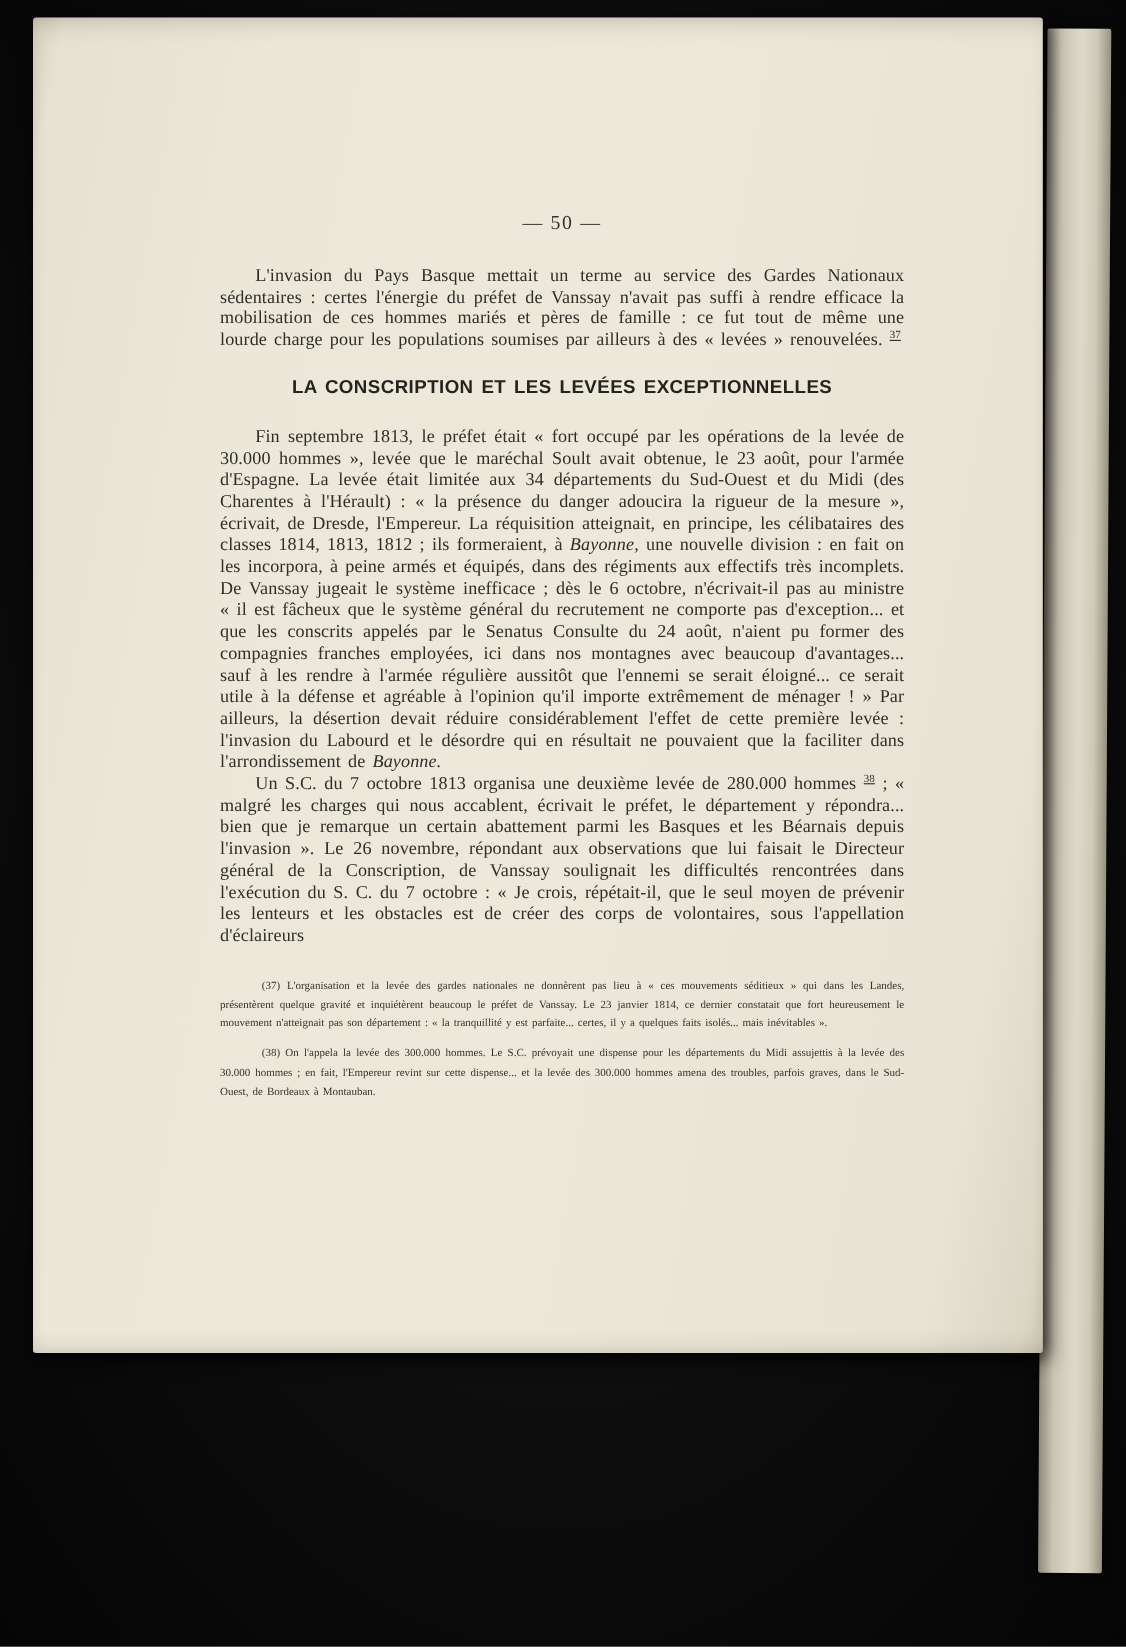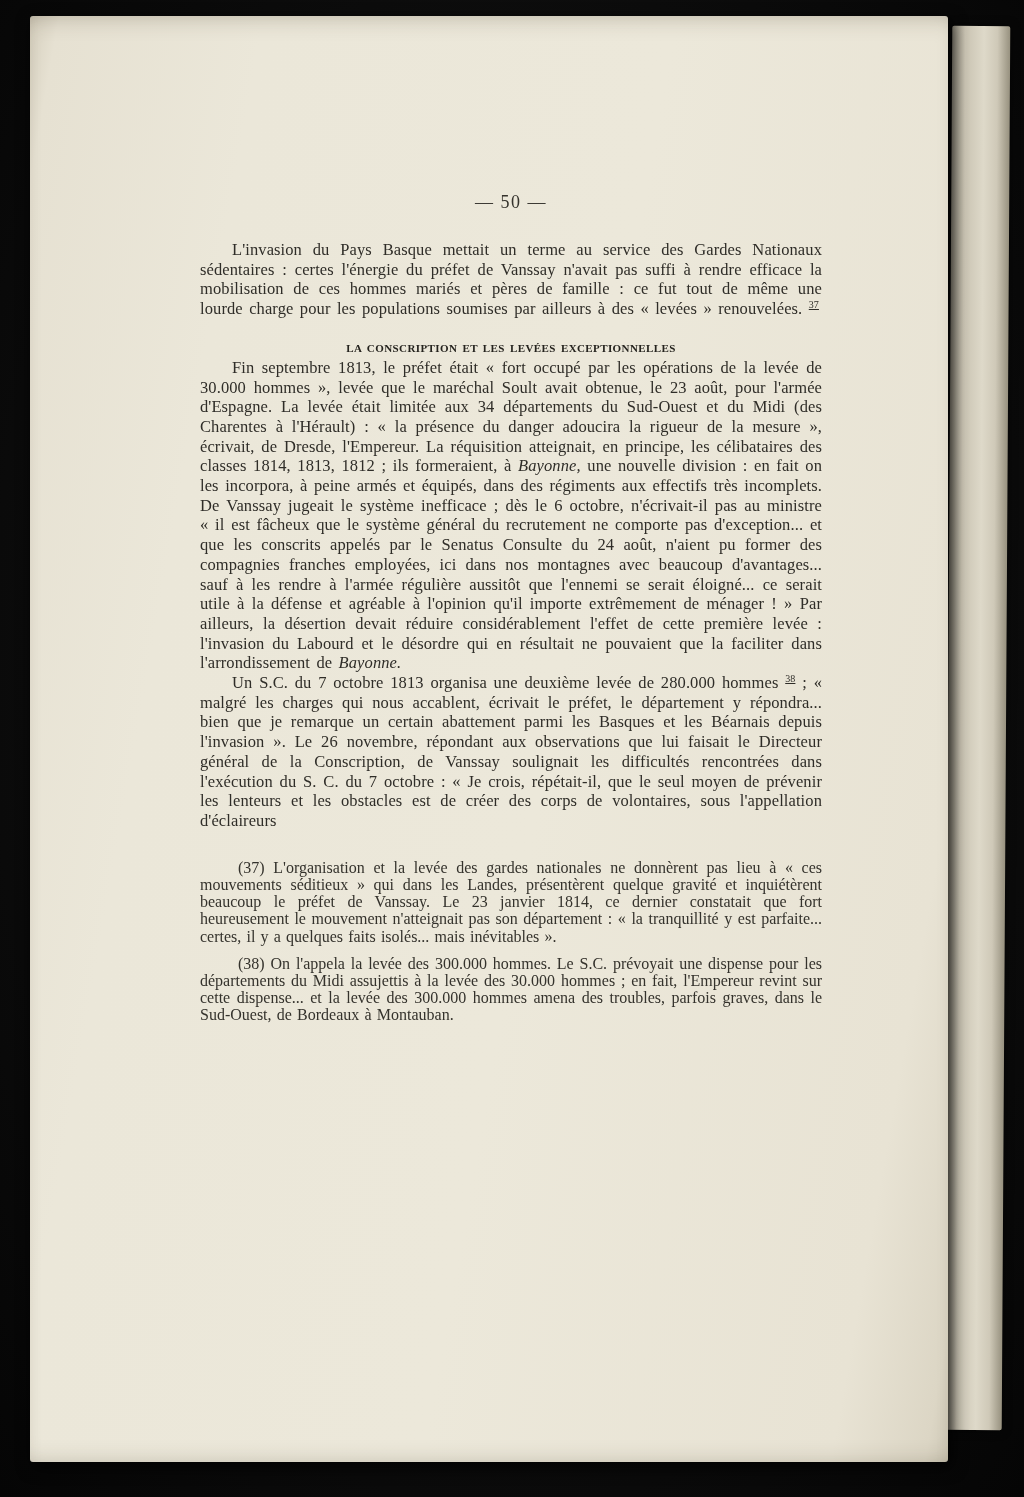--- a/index.html
+++ b/index.html
@@ -12,21 +12,21 @@
   }
   .photo-stage { position:absolute; inset:0; }
   .adjacent-page-edge {
     position:absolute; left:948px; top:26px; width:58px; height:1404px;
     background: linear-gradient(90deg, #8f8a7c 0%, #c9c3b2 22%, #ded9c9 55%, #cfc9b8 78%, #97917f 100%);
     transform: rotate(0.35deg);
     border-radius:2px;
     box-shadow: 0 0 10px rgba(0,0,0,0.6);
   }
   .book-page {
-    position:absolute; left:30px; top:16px; width:918px; height:1446px;
+    position:absolute; left:30px; top:16px; width:918px; height:1214px;
     background: linear-gradient(100deg,
       #d6d0bf 0%, #e6e1d2 2.5%, #ebe7d9 20%,
       #ece8da 55%, #e8e3d4 90%, #dcd6c5 98%, #cfc9b7 100%);
     box-shadow: 3px 5px 16px rgba(0,0,0,0.85), inset 0 14px 24px -16px rgba(60,50,30,0.35), inset 0 -14px 24px -18px rgba(60,50,30,0.3);
     border-radius:3px;
   }
   .page-content {
     position:absolute; left:170px; top:176px; width:622px;
     color:#2f2d28;
   }
@@ -39,39 +39,39 @@
   }
   p.body-para {
     font-size:16.5px;
     line-height:19.7px;
     text-align:justify;
     word-spacing:2.2px;
     letter-spacing:0.1px;
   }
   p.body-para.indent { text-indent:32px; }
   .section-heading {
-    font-family:Liberation Serif, serif;
+    font-family:Liberation Sans, sans-serif;
     font-weight:bold;
-    font-size:11px;
+    font-size:17px;
     letter-spacing:0.4px;
     word-spacing:2px;
     text-align:center;
     color:#25231e;
     margin-top:23px;
-    margin-bottom:4px;
+    margin-bottom:25px;
   }
   sup.fn-mark {
     font-size:10px;
     vertical-align:super;
     line-height:0;
     text-decoration:underline;
   }
   .footnotes { margin-top:28px; }
   p.footnote {
-    font-size:16px;
+    font-size:10px;
     line-height:17.2px;
     text-align:justify;
     text-indent:38px;
     word-spacing:1.2px;
     color:#34322c;
     margin-bottom:10px;
   }
 </style>
 </head>
 <body>

